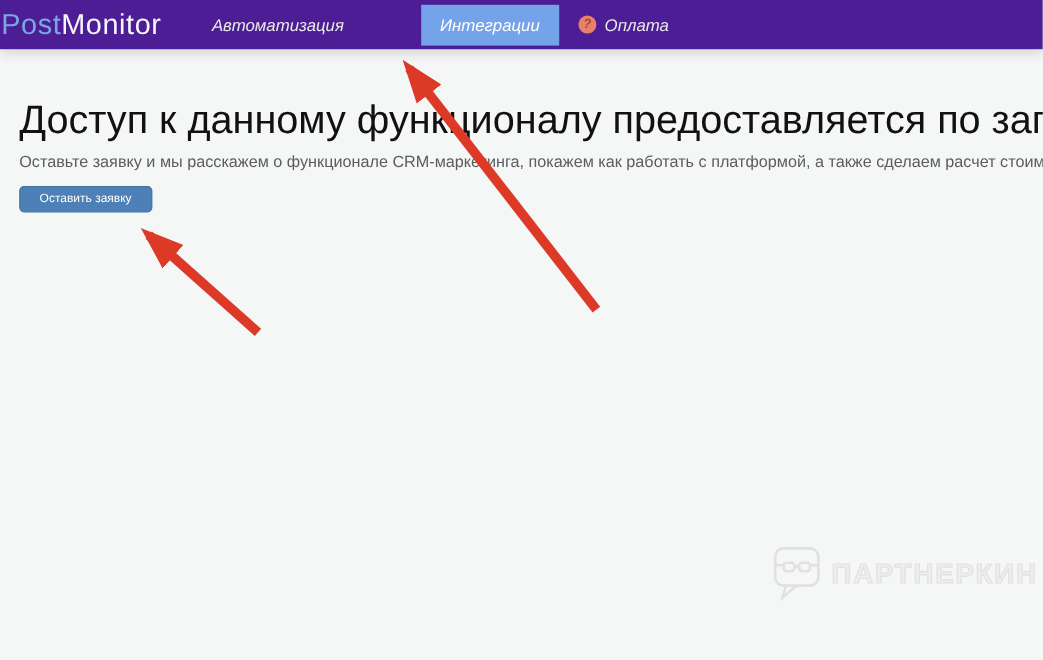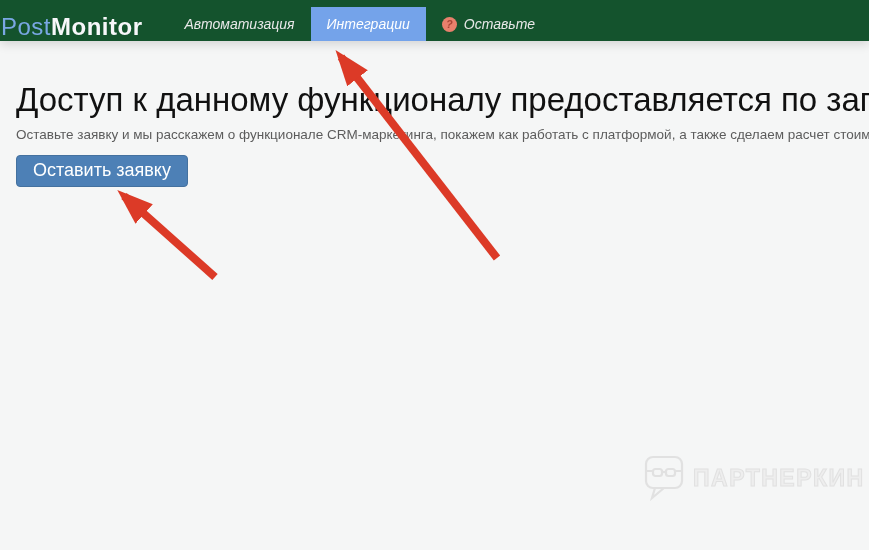--- a/index.html
+++ b/index.html
@@ -7,57 +7,58 @@
   body {
     font-family: "Liberation Sans", "DejaVu Sans", sans-serif;
     background: #f5f6f6;
     position: relative;
   }
 
   
   .navbar {
     position: relative;
     height: 41px;
-    background: #14532d;
+    background: #4c1d95;
     display: flex;
-    align-items: flex-end;
+    align-items: center;
     box-shadow: 0 3px 10px rgba(0,0,0,0.14);
     z-index: 2;
   }
   .logo {
     display: flex;
     align-items: center;
     font-size: 24px;
     font-weight: 400;
     letter-spacing: 0.5px;
     margin-left: 1px;
     white-space: nowrap;
     cursor: pointer;
   }
   .logo .p1 { color: #7aa7e3; }
-  .logo .p2 { color: #f7f7fa; font-weight: bold; }
+  .logo .p2 { color: #f7f7fa; }
   .nav-menu {
     display: flex;
     align-items: stretch;
     margin-left: 26px;
     font-style: italic;
   }
   .nav-item {
     display: flex;
     align-items: center;
     padding: 0 16px;
     font-size: 14px;
     color: #e9e9e9;
     cursor: pointer;
     white-space: nowrap;
   }
   .nav-item.active {
     background: #74a3ea;
     color: #ffffff;
     height: 34px;
+    margin-left: 48px;
   }
   .help-icon {
     width: 15px;
     height: 15px;
     border-radius: 50%;
     background: #e8806c;
     color: #a84435;
     font-size: 11px;
     font-weight: 700;
     line-height: 15px;
@@ -85,21 +86,21 @@
     overflow: hidden;
   }
   .cta-button {
     margin-top: 13px;
     display: inline-block;
     background: #4d80b6;
     border: 1px solid #44719f;
     border-radius: 4px;
     color: #ffffff;
     font-family: "Liberation Sans", sans-serif;
-    font-size: 18px;
+    font-size: 10px;
     padding: 4px 16px 5px;
     cursor: pointer;
   }
 
   
   .arrows-overlay {
     position: absolute;
     left: 0; top: 0;
     width: 869px; height: 550px;
     pointer-events: none;
@@ -135,21 +136,21 @@
   </div>
   <div class="nav-menu">
     <div class="nav-item">
       <span>Автоматизация</span>
     </div>
     <div class="nav-item active">
       <span>Интеграции</span>
     </div>
     <div class="nav-item">
       <span class="help-icon">?</span>
-      <span>Оставьте</span>
+      <span>Оплата</span>
     </div>
   </div>
 </div>
 
 <div class="main">
   <h1 class="page-title">Доступ к данному функционалу предоставляется по запр</h1>
   <div class="page-desc">Оставьте заявку и мы расскажем о функционале CRM-маркетинга, покажем как работать с платформой, а также сделаем расчет стоимости</div>
   <button class="cta-button">Оставить заявку</button>
 </div>
 

